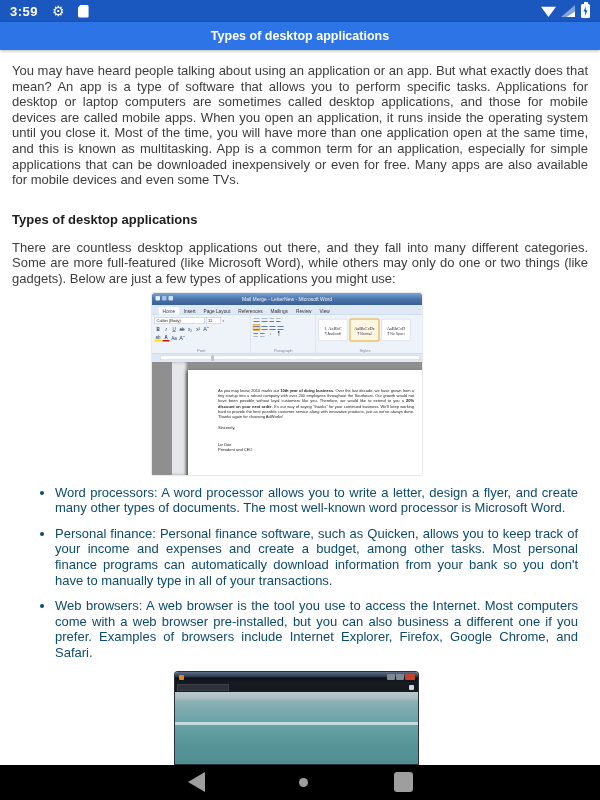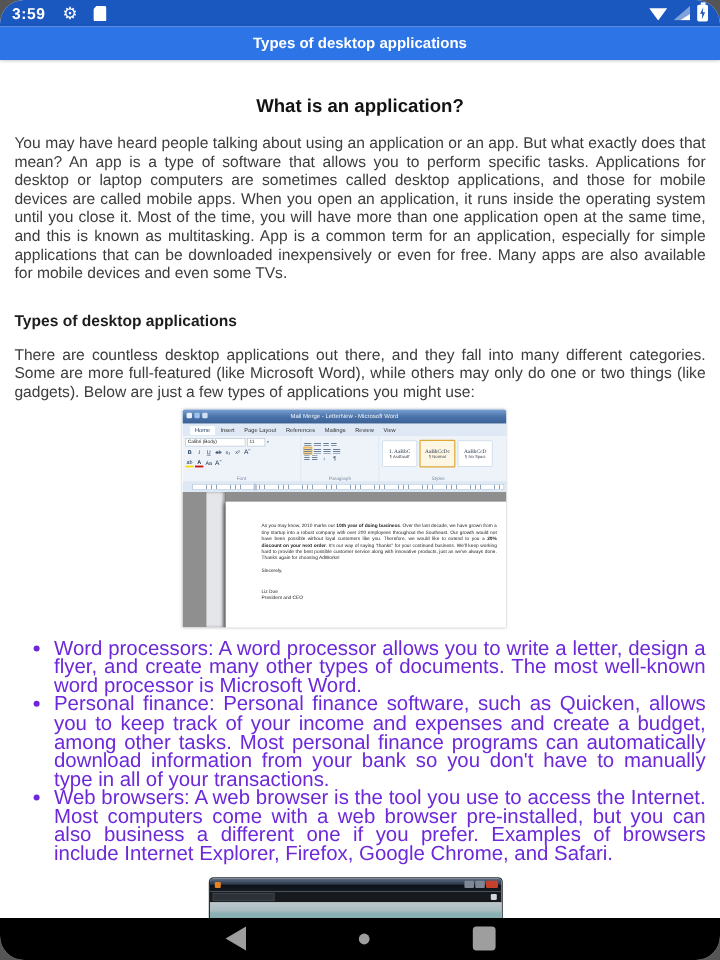--- a/index.html
+++ b/index.html
@@ -1,17 +1,17 @@
 <!DOCTYPE html>
 <html><head>
 <meta charset="utf-8">
 <style>
   html,body{margin:0;padding:0;background:#555;}
   .screen{width:600px;height:800px;position:relative;background:#ffffff;
-    font-family:"Liberation Sans",sans-serif;overflow:hidden;margin:0 auto;border-radius:20px;}
+    font-family:"Liberation Sans",sans-serif;overflow:hidden;margin:0 auto;}
 
   
   .status-bar{height:22px;background:#1a57be;color:#fff;display:flex;align-items:center;
     padding:0 10px;box-sizing:border-box;}
   .sb-time{font-size:13px;font-weight:bold;letter-spacing:.5px;}
   .sb-gear{font-size:14px;margin-left:14px;line-height:14px;}
   .sb-sim{width:11px;height:13px;background:#fff;border-radius:2px;margin-left:13px;
     clip-path:polygon(28% 0,100% 0,100% 100%,0 100%,0 26%);}
   .sb-spacer{flex:1;}
   .sb-wifi{width:15px;height:12px;background:#fff;margin-right:5px;
@@ -31,21 +31,21 @@
     justify-content:center;font-size:12.5px;font-weight:bold;position:relative;z-index:3;
     box-shadow:0 1px 3px rgba(0,0,0,.28);}
 
   
   .content{height:715px;overflow:hidden;position:relative;background:#fff;}
   .article-heading{margin:30px 12px 0;text-align:center;font-size:15.5px;font-weight:bold;color:#131313;}
   .body-p{margin:13px 12px 0;font-size:13px;line-height:15.6px;color:#3d3d3d;text-align:justify;}
   .article-subheading{margin:24px 12px 0;font-size:13px;font-weight:bold;color:#1d1d1d;}
   .figure-caption{margin:7px 12px 0;font-size:13px;color:#3d3d3d;}
   .bullets{margin:10px 12px 0 12px;padding-left:33px;}
-  .bullets li{font-size:17px;line-height:15.6px;color:#6d28d9;text-align:justify;margin:0;}
+  .bullets li{font-size:13px;line-height:15.6px;color:#0c4a6e;text-align:justify;margin:10px;}
 
   
   .word-shot{width:270px;height:182px;margin:6px 0 0 152px;position:relative;overflow:hidden;
     box-shadow:0 0 2px rgba(0,0,0,.25);}
   .word-inner{width:540px;height:364px;transform:scale(.5);transform-origin:0 0;
     font-family:"Liberation Sans",sans-serif;}
   .w-title{height:24px;background:linear-gradient(#7da3d4,#4a74ab 50%,#3a6094);
     border-radius:5px 5px 0 0;display:flex;align-items:center;justify-content:center;
     color:#f2f6fc;font-size:10px;position:relative;}
   .w-qat{position:absolute;left:7px;top:6px;display:flex;gap:4px;}
@@ -140,21 +140,20 @@
     <span class="sb-batt">
         <i class="sb-bolt"></i>
       </span>
   </div>
 
   <div class="app-bar">
     <span>Types of desktop applications</span>
   </div>
 
   <div class="content">
-    <div class="article-heading">What is an application?</div>
     <p class="body-p">You may have heard people talking about using an application or an app. But what exactly does that mean? An app is a type of software that allows you to perform specific tasks. Applications for desktop or laptop computers are sometimes called desktop applications, and those for mobile devices are called mobile apps. When you open an application, it runs inside the operating system until you close it. Most of the time, you will have more than one application open at the same time, and this is known as multitasking. App is a common term for an application, especially for simple applications that can be downloaded inexpensively or even for free. Many apps are also available for mobile devices and even some TVs.</p>
     <div class="article-subheading">Types of desktop applications</div>
     <p class="body-p">There are countless desktop applications out there, and they fall into many different categories. Some are more full-featured (like Microsoft Word), while others may only do one or two things (like gadgets). Below are just a few types of applications you might use:</p>
 
     <div class="word-shot">
       <div class="word-inner">
         <div class="w-title">
           <span class="w-qat">
               <i class="q1"></i>
               <i class="q2"></i>

